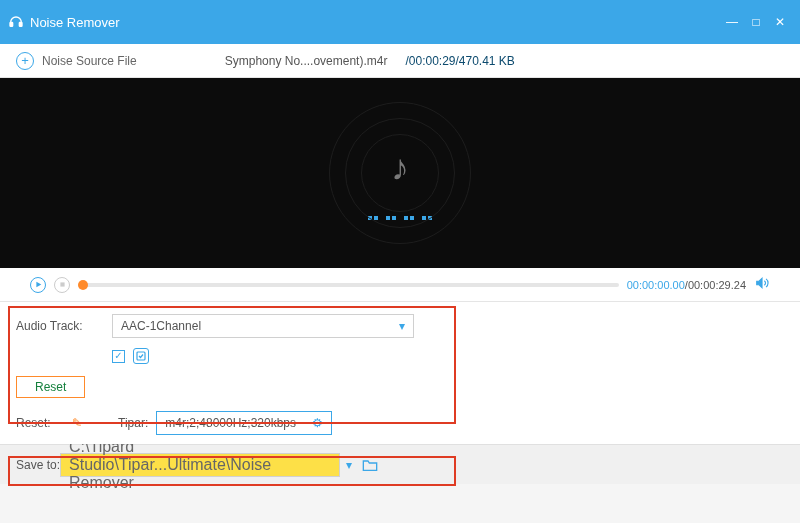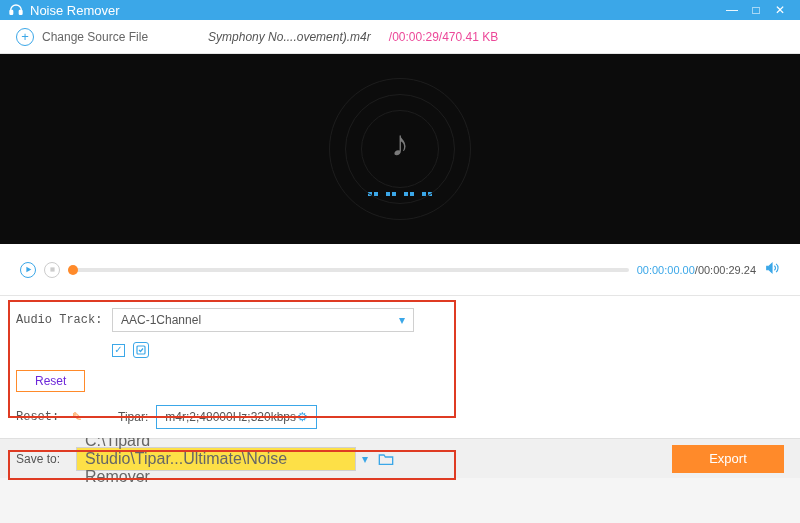--- a/index.html
+++ b/index.html
@@ -1,77 +1,77 @@
 <!DOCTYPE html>
 <html><head>
 <meta charset="utf-8">
 <style>
 * { box-sizing: border-box; margin: 0; padding: 0; font-family: "Segoe UI", Arial, sans-serif; }
 body { width: 800px; height: 523px; background: #f5f5f5; overflow: hidden; font-size: 12px; color: #555; }
 
-.titlebar { height: 20px; background: #3ba7e8; display: flex; align-items: center; padding: 0 8px; color: #fff; }
+.titlebar { height: 44px; background: #3ba7e8; display: flex; align-items: center; padding: 0 8px; color: #fff; }
 .titlebar .title { flex: 1; font-size: 13px; margin-left: 6px; }
 .titlebar .win-btn { width: 24px; height: 20px; display: flex; align-items: center; justify-content: center; cursor: pointer; }
 
 .toolbar { height: 34px; background: #fff; border-bottom: 1px solid #e5e5e5; display: flex; align-items: center; padding: 0 16px; }
 .change-src { display: flex; align-items: center; cursor: pointer; color: #666; }
 .change-src .plus { width: 18px; height: 18px; border: 1.5px solid #3ba7e8; border-radius: 50%; display: flex; align-items: center; justify-content: center; color: #3ba7e8; margin-right: 8px; font-size: 13px; }
-.file-text { margin-left: 60px; color: #555; font-style: italic; }
-.file-meta { margin-left: 18px; color: #ec4899; }
+.file-text { margin-left: 88px; color: #555; }
+.file-meta { margin-left: 18px; color: #0c4a6e; }
 
 .media { height: 190px; background: #0c0c0c; position: relative; display: flex; align-items: center; justify-content: center; }
 .disc-wrap { width: 150px; height: 150px; border-radius: 50%; display: flex; align-items: center; justify-content: center; position: relative; }
 .disc-wrap::before, .disc-wrap::after { content:""; position:absolute; border-radius:50%; border:1px solid #1d1d1d; }
 .disc-wrap::before { inset: 4px; }
 .disc-wrap::after { inset: 20px; }
 .ring1 { position:absolute; inset: 36px; border:1px solid #1d1d1d; border-radius:50%; }
 .note-icon { color: #7a7a7a; font-size: 36px; z-index:2; margin-top:-10px;}
 .eq-bars { position:absolute; bottom: 28px; display:flex; gap:8px; }
 .eq-bars span { display:flex; gap:2px; }
 .eq-bars i { width:4px; height:4px; background:#3ba7e8; display:block; }
 
-.playbar { height: 52px; background: #fff; border-bottom: 1px solid #e5e5e5; display: flex; align-items: center; padding: 0 20px; gap: 8px; }
+.playbar { height: 34px; background: #fff; border-bottom: 1px solid #e5e5e5; display: flex; align-items: center; padding: 0 30px; gap: 8px; }
 .circle-btn { width: 16px; height: 16px; border: 1.5px solid #3ba7e8; border-radius: 50%; display: flex; align-items: center; justify-content: center; cursor: pointer; }
 .circle-btn svg { width: 7px; height: 7px; }
 .stop-btn { border-color: #ccc; }
 .seek { flex: 1; height: 4px; background: #e5e5e5; position: relative; border-radius: 2px; }
 .seek .dot { width: 10px; height: 10px; border-radius: 50%; background: #ff8a2a; position: absolute; top: -3px; left: 0; }
 .times { font-size: 11px; }
 .times .cur { color: #3ba7e8; }
 .vol-icon { color: #3ba7e8; cursor: pointer; }
 
 .settings { padding: 10px 16px 6px 16px; background: #fff; position: relative; }
 .redbox1 { position: absolute; border: 2px solid #df3b23; pointer-events: none; }
 
 .row { display: flex; align-items: center; height: 28px; margin-bottom: 2px; }
-.lbl { width: 96px; color: #555; font-family: Liberation Mono, monospace; }
+.lbl { width: 96px; color: #555; }
 .select { height: 24px; border: 1px solid #d0d0d0; background: #fff; display: flex; align-items: center; padding: 0 8px; min-width: 0; position:relative; cursor:pointer;}
 .select .caret { position:absolute; right:8px; top:4px; color:#3ba7e8; }
 .select.audio { width: 302px; }
 .chk { display: flex; align-items: center; gap: 6px; }
 .chkbox { width: 13px; height: 13px; border: 1px solid #3ba7e8; display: inline-flex; align-items:center; justify-content:center; color:#3ba7e8; font-size:10px; line-height:1; }
 .mini-icon { width:16px; height:16px; display:inline-flex; align-items:center; justify-content:center; color:#3ba7e8; border:1px solid #3ba7e8; border-radius:3px; font-size:10px; margin-left:8px; cursor:pointer;}
 
 .slider { height: 4px; background: #3ba7e8; position: relative; border-radius:2px; }
 .slider.track { background: #e5e5e5; }
 .slider .fill { position:absolute; left:0; top:0; height:100%; background:#3ba7e8; border-radius:2px;}
 .slider .knob { width: 10px; height: 10px; border-radius: 50%; background: #ff8a2a; position: absolute; top: -3px; }
 .slider-wrap { width: 280px; }
 
 .numfield { width: 50px; height: 22px; border: 1px solid #d0d0d0; display: flex; align-items: center; padding-left: 6px; font-size: 11px; }
 .stepper { width: 16px; height: 22px; border: 1px solid #d0d0d0; display:flex; flex-direction:column; }
 .stepper div { flex:1; display:flex; align-items:center; justify-content:center; font-size:7px; color:#777; cursor:pointer; }
 .stepper div:first-child { border-bottom:1px solid #d0d0d0; }
 .after-unit { margin-left: 6px; width: 10px; }
 
-.reset-btn { border: 1px solid #ff8a2a; color: #6d28d9; background: #fff; padding: 3px 18px; cursor: pointer; font-size: 12px; margin-top: 4px; }
+.reset-btn { border: 1px solid #ff8a2a; color: #15803d; background: #fff; padding: 3px 18px; cursor: pointer; font-size: 12px; margin-top: 4px; }
 
 .name-row { display:flex; align-items:center; height: 30px; margin-top: 10px; }
 .edit-icon { color:#ff8a2a; margin-left:8px; cursor:pointer; }
-.outbox { border:1px solid #3ba7e8; height:24px; padding: 0 8px; display:flex; align-items:center; gap:1px; margin-left:8px;}
+.outbox { border:1px solid #3ba7e8; height:24px; padding: 0 8px; display:flex; align-items:center; gap:16px; margin-left:8px;}
 .gear-icon { color:#3ba7e8; cursor:pointer; }
 
 .footer { height: 40px; background: #f0f0f0; border-top: 1px solid #e0e0e0; display: flex; align-items: center; padding: 0 16px; }
 .path-field { border:1px solid #d0d0d0; background:#fde047; height: 24px; width: 280px; padding: 0 8px; display:flex; align-items:center; font-size:16px; color:#666; }
 .folder-icon { color:#3ba7e8; margin-left: 10px; cursor:pointer; display:flex; align-items:center; gap:3px;}
 .export-btn { margin-left:auto; background:#ff8a2a; color:#fff; border:none; height: 28px; width: 112px; cursor:pointer; font-size:13px; }
 </style>
 </head>
 <body>
 
@@ -85,21 +85,21 @@
   </span>
   <span class="title">Noise Remover</span>
   <span class="win-btn">—</span>
   <span class="win-btn">□</span>
   <span class="win-btn">✕</span>
 </div>
 
 <div class="toolbar">
   <div class="change-src">
     <span class="plus">+</span>
-    <span>Change Source File</span>
+    <span>Noise Source File</span>
   </div>
   <span class="file-text">Symphony No....ovement).m4r</span>
   <span class="file-meta">/00:00:29/470.41 KB</span>
 </div>
 
 <div class="media">
   <div class="disc-wrap">
     <div class="ring1"></div>
     <span class="note-icon">♪</span>
     <div class="eq-bars">
@@ -183,24 +183,23 @@
     <span style="width:36px"></span>
     <span>Tipar:</span>
     <div class="outbox">
       <span>m4r;2;48000Hz;320kbps</span>
       <span class="gear-icon">⚙</span>
     </div>
   </div>
 </div>
 
 <div class="footer">
-  <span style="margin-right:16px">Save to:</span>
+  <span style="margin-right:0">Save to:</span>
   <div class="path-field">
       <span>C:\Tipard Studio\Tipar...Ultimate\Noise Remover</span>
     </div>
   <span style="color:#3ba7e8;margin-left:6px">▾</span>
   <span class="folder-icon">
     <svg width="16" height="14" viewBox="0 0 24 20" fill="none" stroke="#3ba7e8" stroke-width="2">
         <path d="M2 4h7l2 3h11v11H2z"></path>
       </svg>
   </span>
-  <button class="export-btn">Export</button>
 </div>
 
 </body></html>

